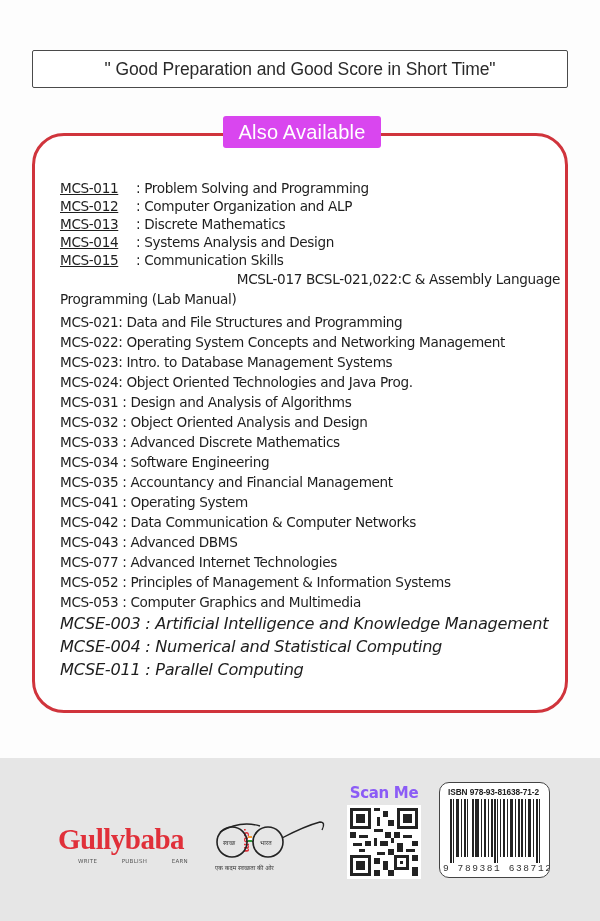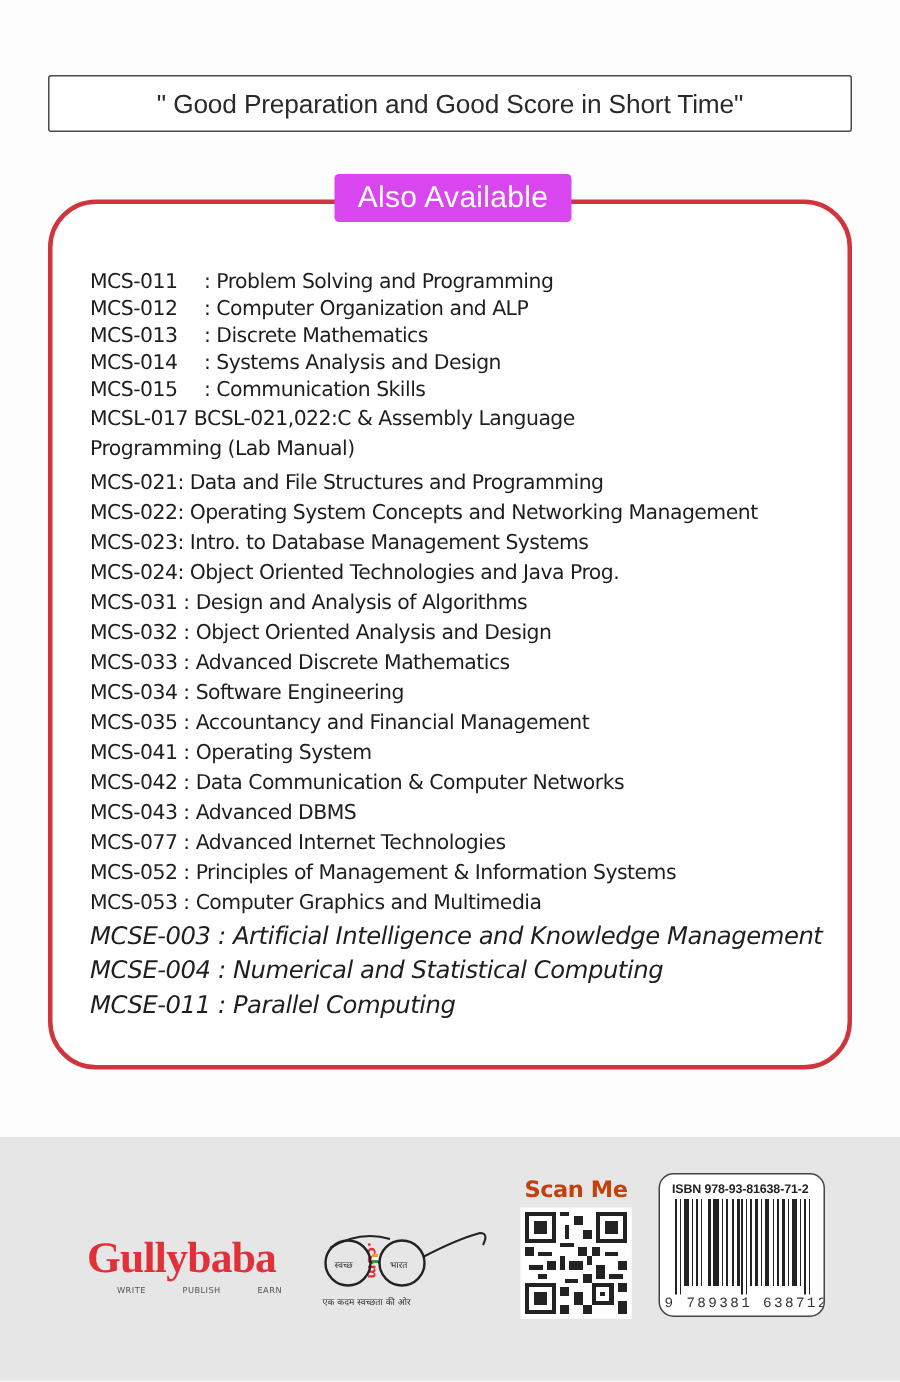--- a/index.html
+++ b/index.html
@@ -24,25 +24,25 @@
     display: flex; align-items: center; justify-content: center;
     font-family: "Liberation Sans", sans-serif; font-size: 20px; letter-spacing: 0.2px;
   }
 
   .list { position: absolute; left: 60px; top: 179px; width: 500px; }
   .item {
     font-family: "DejaVu Sans", sans-serif; font-size: 13.6px; color: #1e1e1e;
     line-height: 18px; white-space: nowrap; letter-spacing: -0.35px;
   }
   .item .code { display: inline-block; }
-  .g1 .code { width: 76px; }
+  .g1 .code { width: 76px; text-decoration: underline; }
   .g1 .item { height: 18px; }
   .g2 .item { height: 20px; line-height: 20px; }
   .g3 .item { font-size: 16.2px; height: 23px; line-height: 23px; letter-spacing: -0.3px; font-style: italic; }
-  .lab { height: 20px !important; line-height: 20px !important; }
+  .lab { height: 20px !important; line-height: 20px !important; text-align: right; }
   .lab2 { height: 23px !important; line-height: 21px !important; }
 
   .footer { position: absolute; left: 0; top: 758px; width: 600px; height: 163px; background: #e6e6e6; }
 
   .gb-logo { position: absolute; left: 58px; top: 826px; }
   .gb-word {
     font-family: Liberation Serif, serif; font-weight: bold; font-size: 29px;
     color: #e0303a; letter-spacing: -0.5px; line-height: 26px;
   }
   .gb-com {
@@ -56,21 +56,21 @@
   }
 
   .swachh { position: absolute; left: 210px; top: 818px; width: 115px; height: 60px; }
   .swachh-tag {
     position: absolute; left: 215px; top: 864px; font-size: 6px; color: #333;
     font-family: "DejaVu Sans", sans-serif;
   }
 
   .scan-label {
     position: absolute; left: 347px; top: 784px; width: 74px; text-align: center;
-    font-family: "DejaVu Sans", sans-serif; font-weight: bold; font-size: 15px; color: #c2410c;
+    font-family: "DejaVu Sans", sans-serif; font-weight: bold; font-size: 15px; color: #8b5cf6;
     letter-spacing: -0.3px;
   }
   .qr { position: absolute; left: 347px; top: 805px; width: 74px; height: 74px; background: #fff; }
 
   .isbn-box {
     position: absolute; left: 439px; top: 782px; width: 111px; height: 96px;
     border: 1.5px solid #444; border-radius: 10px; background: #fff; overflow: hidden;
   }
   .isbn-text {
     position: absolute; left: 8px; top: 4px; font-family: "Liberation Sans", sans-serif;

